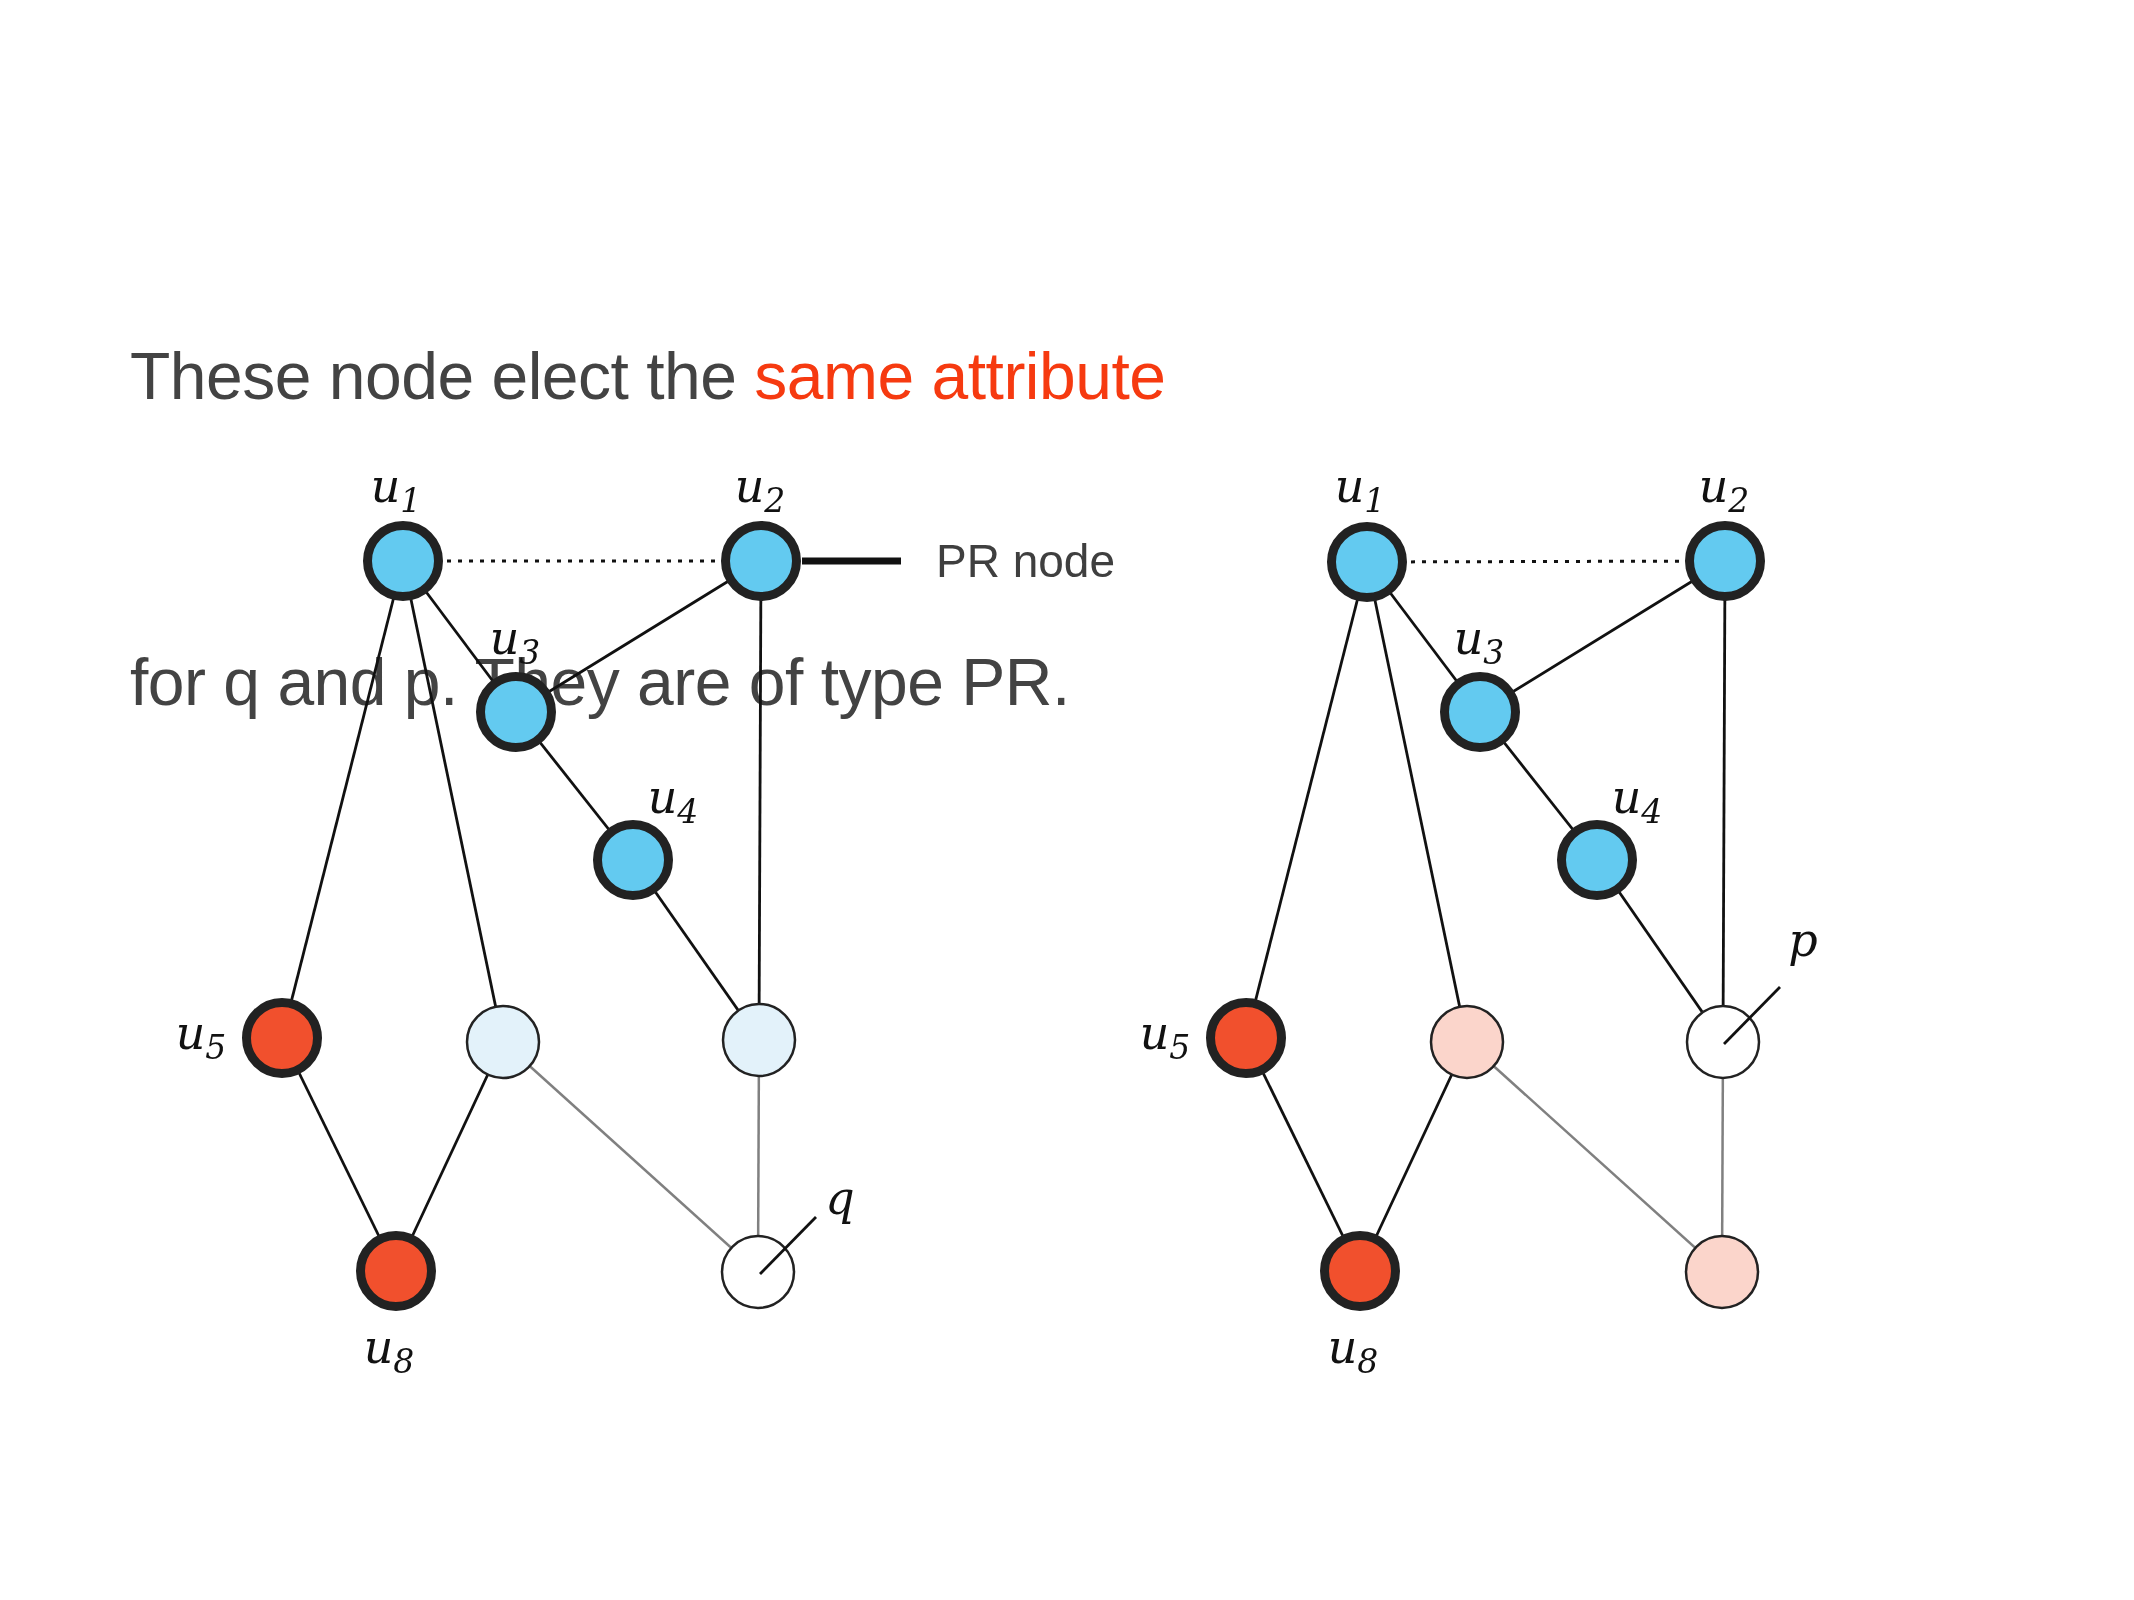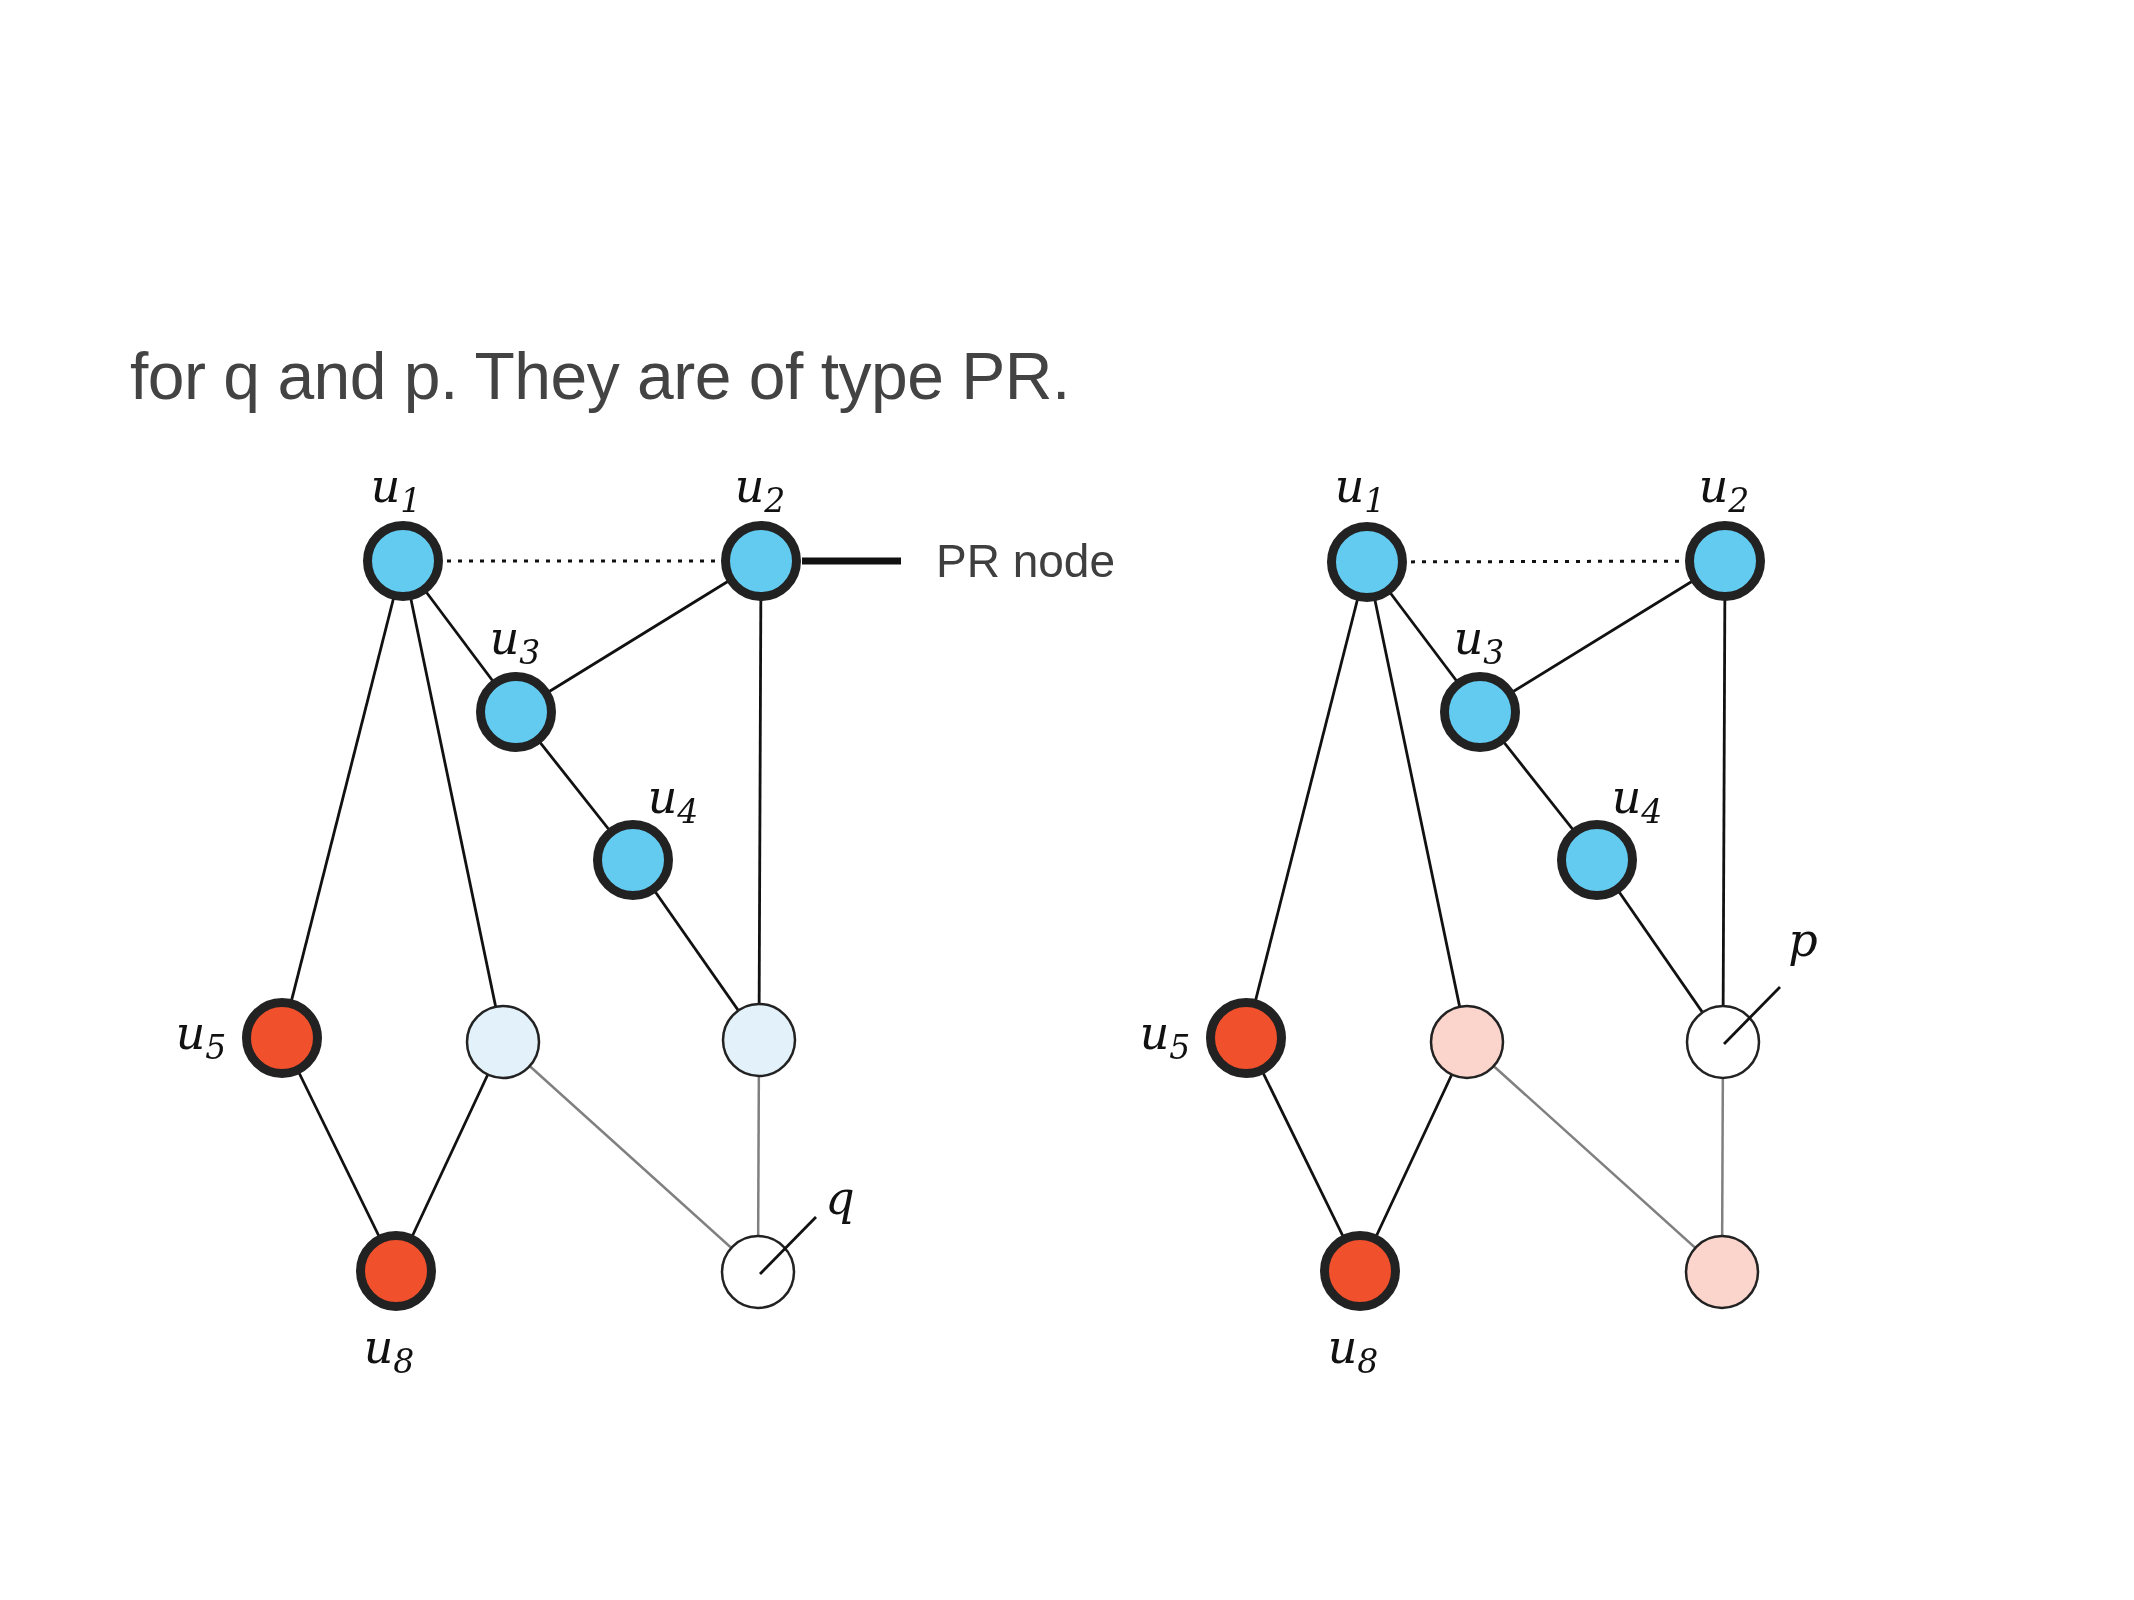--- a/index.html
+++ b/index.html
@@ -41,20 +41,21 @@
   }
   .callout-text {
     font-family: "Liberation Sans", sans-serif;
     font-size: 46px;
   }
 </style>
 </head>
 <body>
 
 <div class="slide-title">
+  <div><span>These node elect the </span><span class="hl">same attribute</span></div>
   <div>for q and p. They are of type PR.</div>
 </div>
 
 <svg id="diagram" width="2134" height="1600" viewBox="0 0 2134 1600" xmlns="http://www.w3.org/2000/svg">
     <line x1="403" y1="561" x2="761" y2="561" fill="none" stroke="#111111" stroke-width="3" stroke-dasharray="4 7"></line>
     <line x1="403" y1="561" x2="516" y2="712" fill="none" stroke="#111111" stroke-width="2.8"></line>
     <line x1="516" y1="712" x2="761" y2="561" fill="none" stroke="#111111" stroke-width="2.8"></line>
     <line x1="516" y1="712" x2="633" y2="860" fill="none" stroke="#111111" stroke-width="2.8"></line>
     <line x1="633" y1="860" x2="759" y2="1040" fill="none" stroke="#111111" stroke-width="2.8"></line>
     <line x1="761" y1="561" x2="759" y2="1040" fill="none" stroke="#111111" stroke-width="2.8"></line>

